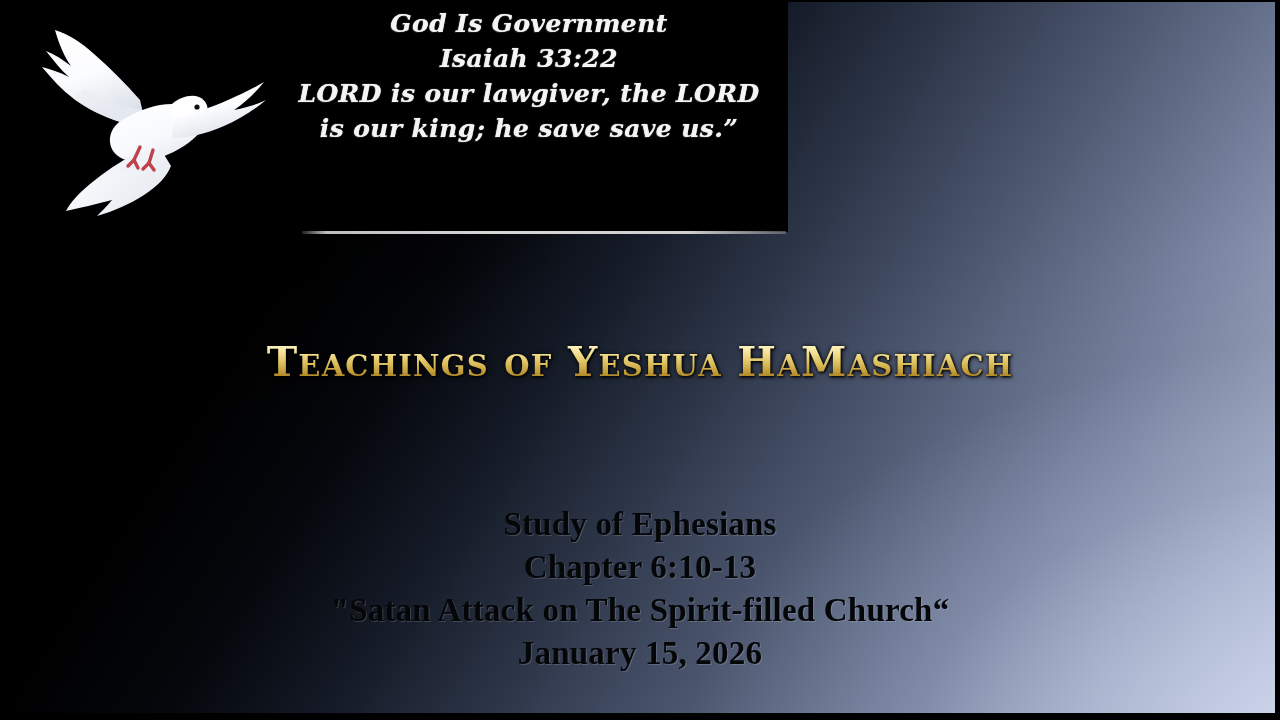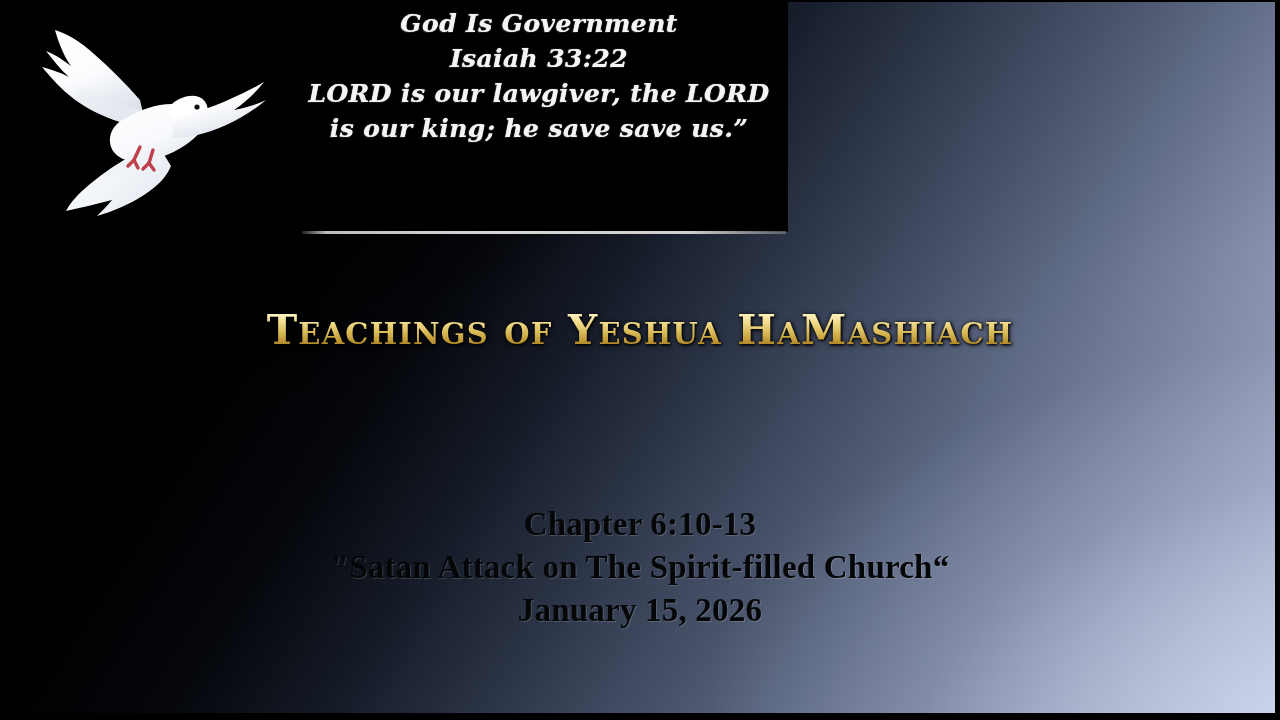--- a/index.html
+++ b/index.html
@@ -94,21 +94,21 @@
   .scripture-plate {
     position: absolute;
     left: 290px;
     top: -4px;
     width: 498px;
     height: 236px;
     background: #000;
   }
   .scripture-text {
     position: absolute;
-    left: 290px;
+    left: 280px;
     top: 6px;
     width: 498px;
     text-align: center;
     color: #f4f4f2;
     font-family: "DejaVu Serif", "Liberation Serif", serif;
     font-style: italic;
     font-weight: bold;
     font-size: 25px;
     line-height: 35px;
     letter-spacing: 0.4px;
@@ -140,20 +140,21 @@
     top: 306px;
     width: 1280px;
     text-align: center;
   }
   .title-line {
     display: block;
     font-family: "DejaVu Serif", "Liberation Serif", serif;
     font-weight: bold;
     font-variant: small-caps;
     white-space: nowrap;
+    margin-top: 32px;
   }
   .title-gold {
     font-size: 41px;
     line-height: 48px;
     letter-spacing: 1.2px;
     background-image: linear-gradient(to bottom,
         #fffbe8 0%,
         #fdf3c0 16%,
         #f2dd8d 34%,
         #d8b955 56%,
@@ -287,19 +288,20 @@
     <span class="sc-line sc-quote">is our king; he save save us.”</span>
   </div>
 
   <div class="scripture-rule"></div>
 
   <div class="title-block">
     <span class="title-line title-gold">Teachings of Yeshua HaMashiach</span>
   </div>
 
   <div class="lesson-block">
+    <span class="lesson-line">Study of Ephesians</span>
     <span class="lesson-line">Chapter 6:10-13</span>
     <span class="lesson-line">"Satan Attack on The Spirit-filled Church“</span>
     <span class="lesson-line">January 15, 2026</span>
   </div>
 
   <div class="bg-frame"></div>
 </div>
 
 </body></html>

